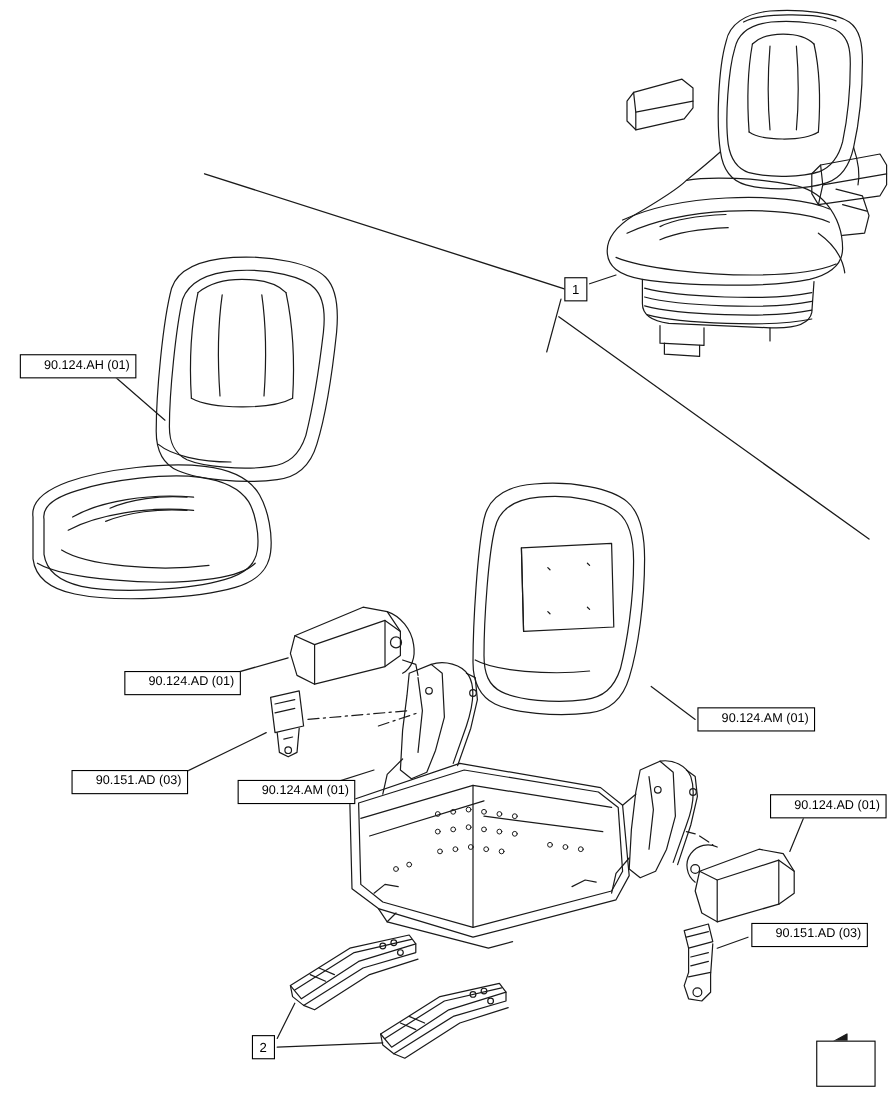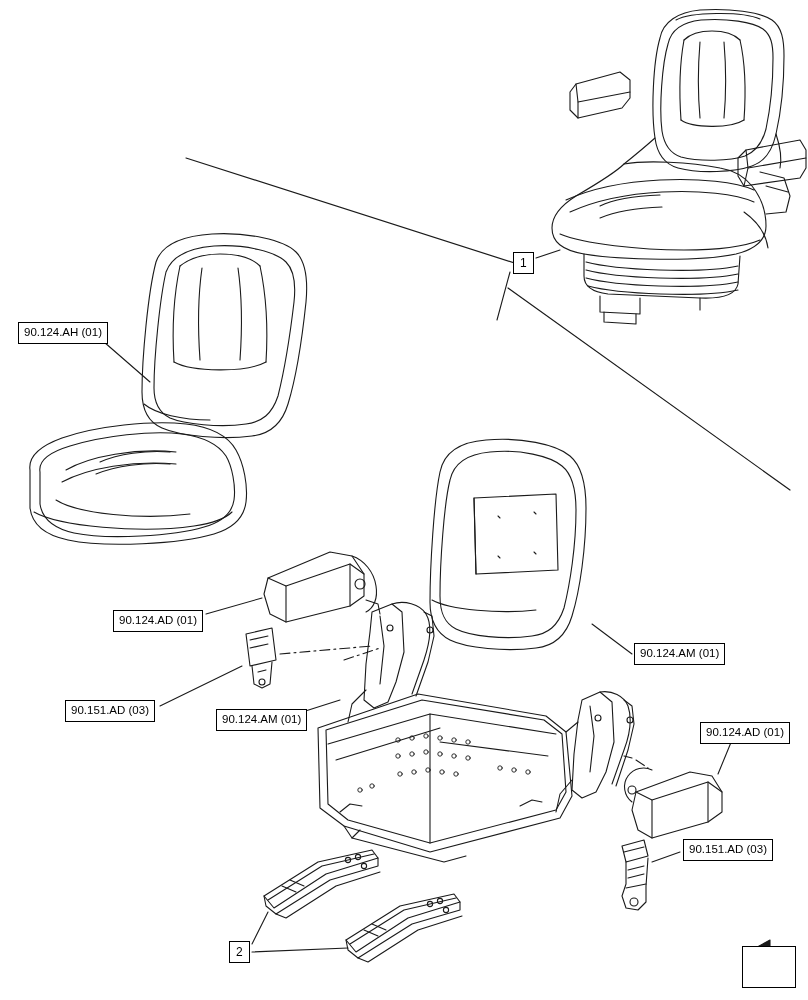--- a/index.html
+++ b/index.html
@@ -23,21 +23,21 @@
     top: 0;
     width: 808px;
     height: 1000px;
   }
   .callout {
     position: absolute;
     border: 1px solid #000000;
     background: #ffffff;
     font-size: 11.5px;
     line-height: 1;
-    padding: 4px 5px 4px 5px;
+    padding: 4px 5px 4px 21px;
     white-space: nowrap;
     color: #000000;
     font-family: "Liberation Sans", sans-serif;
   }
   .itemnum {
     position: absolute;
     border: 1px solid #000000;
     background: #ffffff;
     font-size: 12px;
     line-height: 1;

